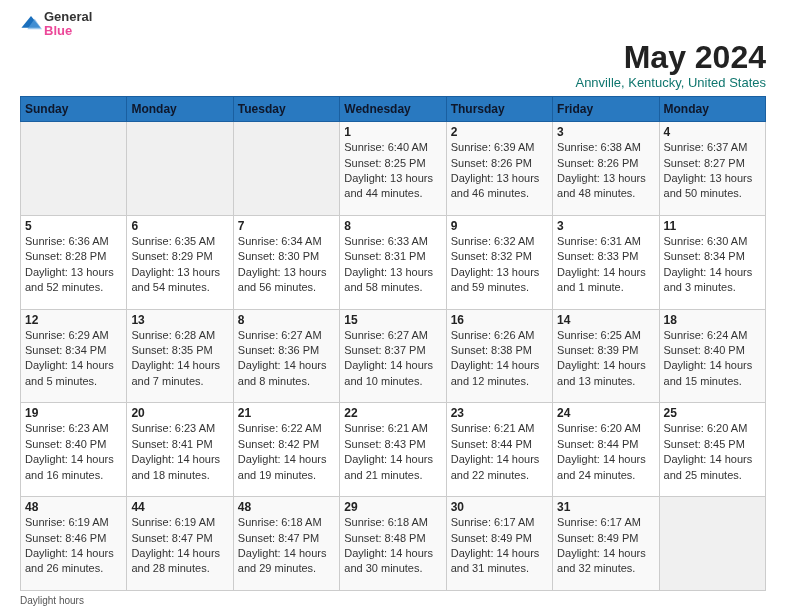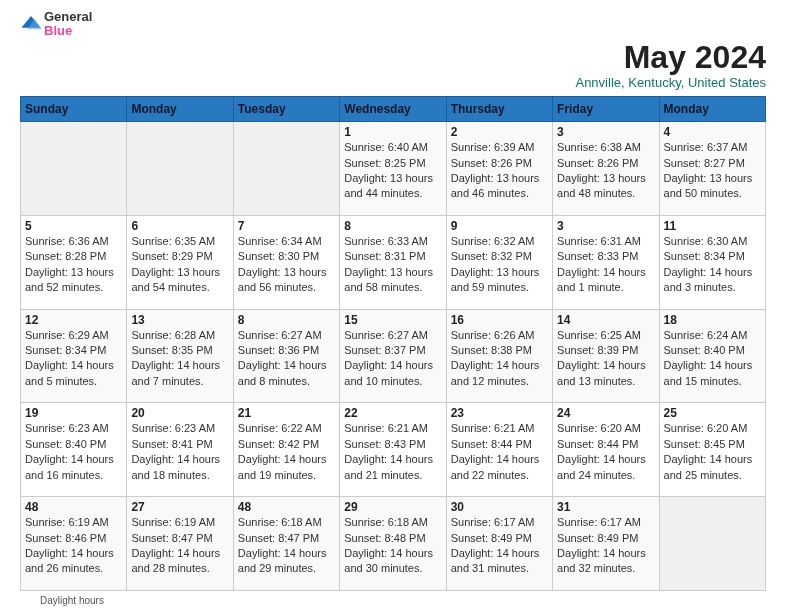--- a/index.html
+++ b/index.html
@@ -99,21 +99,20 @@
     .day-info {
       line-height: 1.4;
       font-size: 11px;
       color: #333;
     }
     .footer {
       margin-top: 4px;
       font-size: 10px;
       color: #555;
       text-align: left;
-      margin-left: 20px;
     }
     .empty-cell {
       background: #f0f0f0 !important;
     }
   </style>
 </head>
 <body>
 
 <div class="container">
   <div class="header">
@@ -256,21 +255,21 @@
             <span class="day-number">25</span>
             <div class="day-info">Sunrise: 6:20 AM<br>Sunset: 8:45 PM<br>Daylight: 14 hours and 25 minutes.</div>
           </td>
         </tr>
         <tr>
           <td>
             <span class="day-number">48</span>
             <div class="day-info">Sunrise: 6:19 AM<br>Sunset: 8:46 PM<br>Daylight: 14 hours and 26 minutes.</div>
           </td>
           <td>
-            <span class="day-number">27</span>
+            <span class="day-number">44</span>
             <div class="day-info">Sunrise: 6:19 AM<br>Sunset: 8:47 PM<br>Daylight: 14 hours and 28 minutes.</div>
           </td>
           <td>
             <span class="day-number">48</span>
             <div class="day-info">Sunrise: 6:18 AM<br>Sunset: 8:47 PM<br>Daylight: 14 hours and 29 minutes.</div>
           </td>
           <td>
             <span class="day-number">29</span>
             <div class="day-info">Sunrise: 6:18 AM<br>Sunset: 8:48 PM<br>Daylight: 14 hours and 30 minutes.</div>
           </td>

